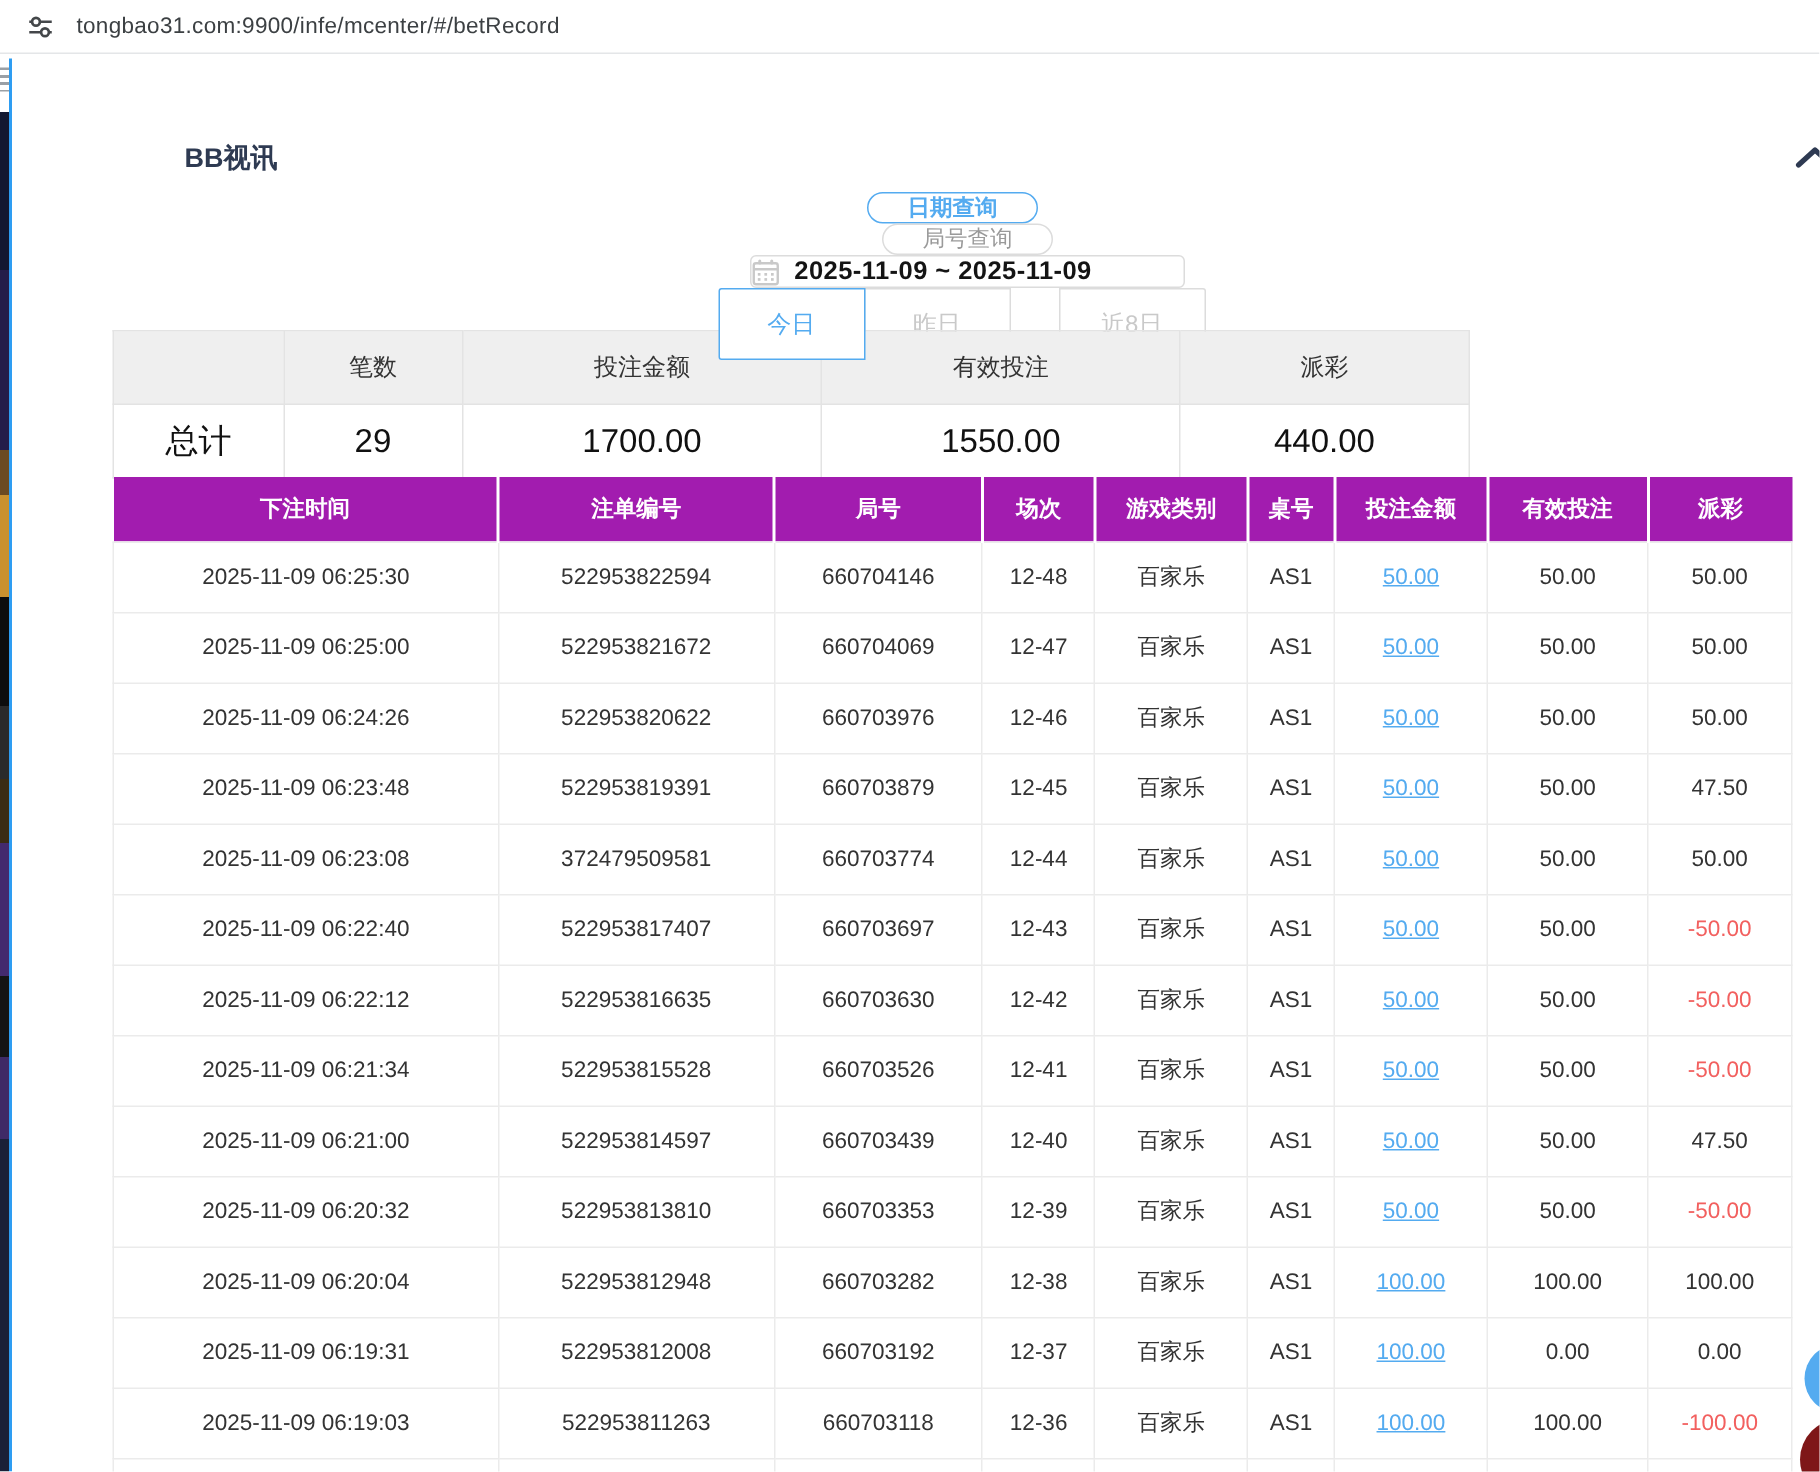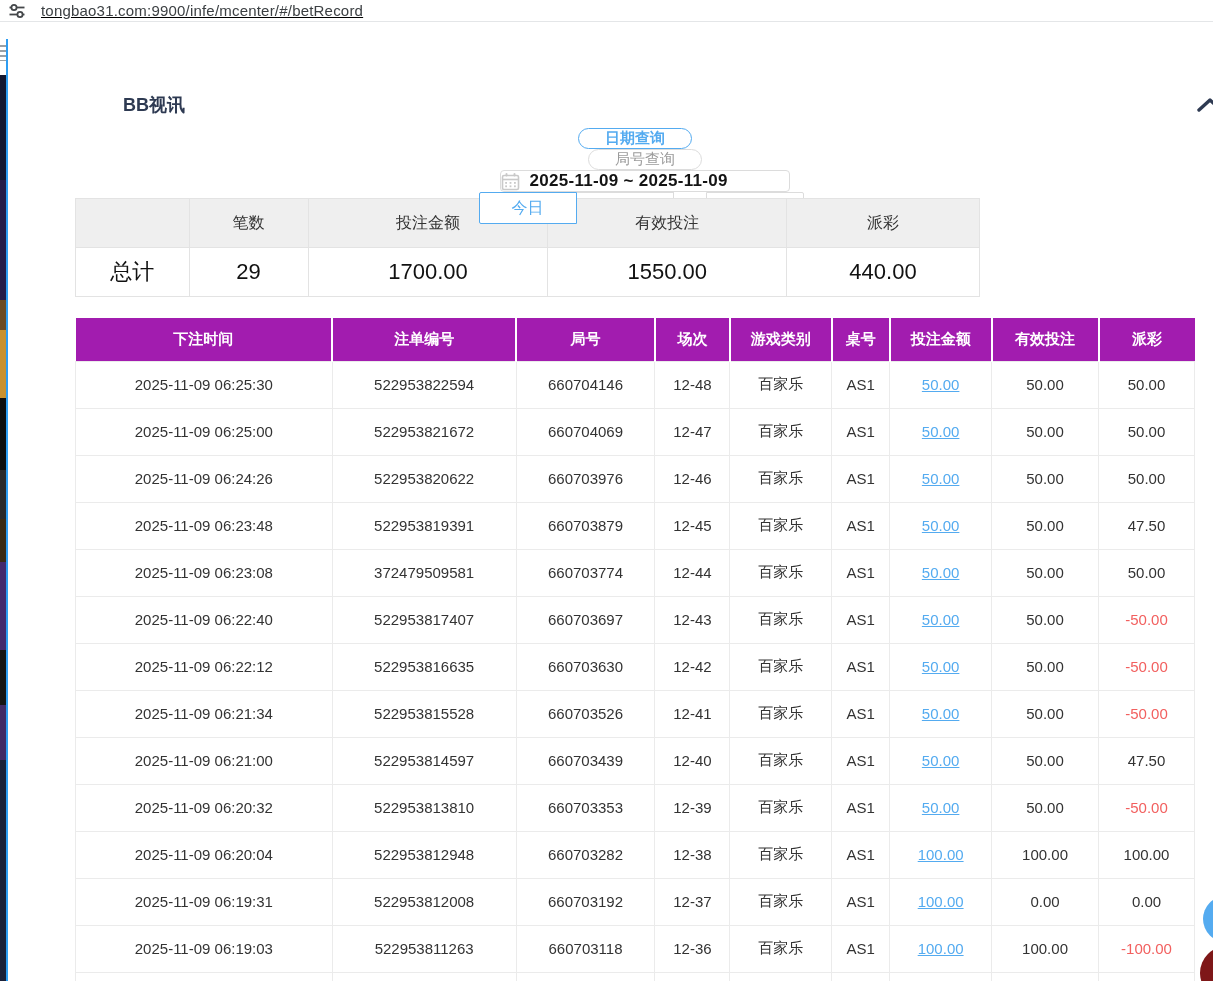--- a/index.html
+++ b/index.html
@@ -1,22 +1,22 @@
 <!DOCTYPE html>
 <html><head>
 <meta charset="utf-8">
 <style>
   * { margin:0; padding:0; box-sizing:border-box; }
   html,body { width:1213px; height:981px; overflow:hidden; background:#fff;
     font-family:"Liberation Sans","DejaVu Sans",sans-serif; }
   .stage { position:relative; width:1213px; height:981px; background:#fff; }
 
   
-  .urlbar { position:absolute; left:0; top:0; width:1213px; height:22px; background:#fff;
-    border-bottom:1px solid #e4e6e8; display:flex; align-items:center; padding-left:6px; z-index:5;text-decoration:underline; }
+  .urlbar { position:absolute; left:0; top:0; width:1213px; height:36px; background:#fff;
+    border-bottom:1px solid #e4e6e8; display:flex; align-items:center; padding-left:16px; z-index:5; }
   .tune-ic { width:22px; height:22px; margin-right:13px; display:flex; align-items:center; justify-content:center; cursor:pointer; }
   .url-text { font-size:15px; color:#3c4043; letter-spacing:.2px; }
 
   
   .edge-strip { position:absolute; left:0; top:39px; width:6px; height:942px;
     background:linear-gradient(to bottom,
       #ffffff 0%, #ffffff 3.8%,
       #131831 3.8%, #131831 15%,
       #241c49 15%, #241c49 27.7%,
       #6b4a22 27.7%, #6b4a22 30.9%,
@@ -44,30 +44,30 @@
   .filter-row { position:absolute; left:67px; top:88px; width:1120px; height:48px; display:flex; align-items:center;flex-direction:column; }
   .pill { height:46px; padding:0 26px; border-radius:23px; background:#fff; font-size:15px;
     display:flex; align-items:center; cursor:pointer; }
   .pill.active { border:1px solid #54abf0; color:#54abf0; font-weight:700; }
   .pill.inactive { border:1px solid #dcdcdc; color:#9a9a9a; margin-left:20px; }
   .date-box { height:48px; width:290px; margin-left:19px; border:1px solid #dcdcdc; border-radius:4px;
     display:flex; align-items:center; cursor:pointer; background:#fff; }
   .date-box .cal { margin-right:10px; display:flex; }
   .date-text { font-size:17px; font-weight:600; color:#141414; letter-spacing:.3px; }
   .range-group { display:flex; margin-left:12px; }
-  .range-btn { width:98px; height:32px; background:#fff; border:1px solid #dcdcdc; font-size:16px;
+  .range-btn { width:98px; height:48px; background:#fff; border:1px solid #dcdcdc; font-size:16px;
     color:#c9c9c9; display:flex; align-items:center; justify-content:center; cursor:pointer; margin-left:-1px; }
   .range-btn:first-child { margin-left:0; border-radius:2px 0 0 2px; }
   .range-btn:last-child { border-radius:0 2px 2px 0;margin-left:32px; }
   .range-btn.active { border:1px solid #54abf0; color:#54abf0; z-index:2; }
   .search-btn { width:90px; height:48px; margin-left:15px; background:#54abf0; border:none; border-radius:4px;
     color:#fff; font-size:17px; display:flex; align-items:center; justify-content:center; cursor:pointer; }
 
   
-  .summary-table { position:absolute; left:67px; top:158px; width:905px; border-collapse:collapse; }
+  .summary-table { position:absolute; left:67px; top:180px; width:905px; border-collapse:collapse; }
   .summary-table th, .summary-table td { border:1px solid #e3e3e3; text-align:center; height:49px; }
   .summary-table th { background:#efefef; font-weight:400; font-size:16px; color:#333; }
   .summary-table td { background:#fff; font-weight:400; font-size:22px; color:#111; }
 
   
   .bet-table { position:absolute; left:67px; top:278px; width:1120px; border-collapse:collapse; }
   .bet-table th { background:#a21caf; color:#fff; font-size:15px; font-weight:700; height:43px;
     border-right:2px solid #fff; }
   .bet-table th:last-child { border-right:none; }
   .bet-table td { height:47px; border:1px solid #ebebeb; text-align:center; font-size:15px; color:#333; background:#fff; }

